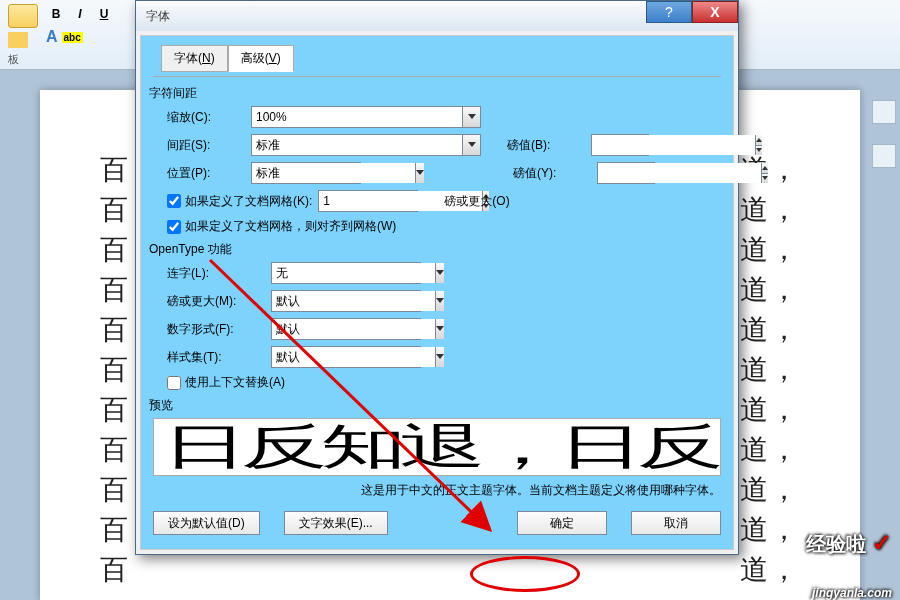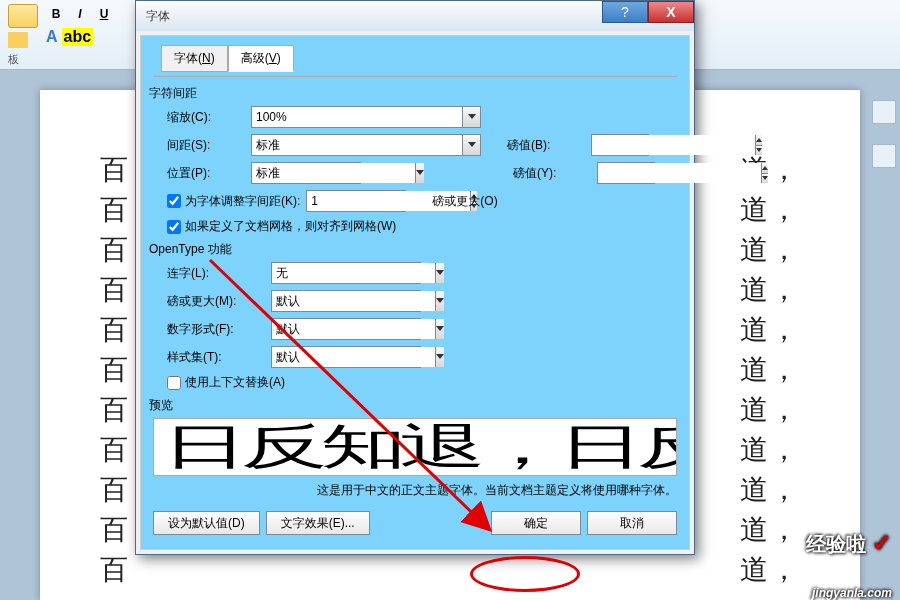--- a/index.html
+++ b/index.html
@@ -8,35 +8,35 @@
     
     .ribbon { background: linear-gradient(#f5f9fc, #e3eef8); height: 70px; border-bottom: 1px solid #a5b8c8; padding: 4px 8px; display: flex; gap: 8px; }
     .ribbon-group { display: flex; flex-direction: column; gap: 4px; }
     .ribbon-row { display: flex; gap: 4px; align-items: center; }
     .ribbon-btn { width: 20px; height: 20px; display: flex; align-items: center; justify-content: center; font-weight: bold; cursor: pointer; }
     .ribbon-btn.italic { font-style: italic; }
     .ribbon-btn.underline { text-decoration: underline; }
     .clipboard-icon { width: 30px; height: 24px; background: linear-gradient(#fde9a0, #f8d060); border: 1px solid #c8a030; border-radius: 3px; }
     .brush-icon { width: 20px; height: 16px; background: #f8d060; }
     .a-icon { font-size: 16px; font-weight: bold; }
-    .hl-icon { font-size: 16px; font-weight: bold; background: #ffff00; padding: 0 2px; }
+    .hl-icon { font-size: 10px; font-weight: bold; background: #ffff00; padding: 0 2px; }
     .panel-label { font-size: 11px; color: #555; }
     
     
     .doc-bg { position: absolute; top: 70px; left: 0; right: 0; bottom: 0; background: #b0c4d8; display: flex; justify-content: center; padding-top: 20px; }
     .page { background: #fff; width: 820px; height: 100%; box-shadow: 0 0 8px rgba(0,0,0,0.3); padding: 60px; }
     .bg-text { font-family: SimSun, serif; font-size: 28px; line-height: 40px; color: #222; letter-spacing: 2px; }
     .bg-line { display: flex; justify-content: space-between; }
     
     
     .side-icons { position: absolute; right: 4px; top: 100px; display: flex; flex-direction: column; gap: 20px; }
     .side-icon { width: 24px; height: 24px; background: #e8f0f8; border: 1px solid #a5b8c8; }
     
     
-    .dialog { position: absolute; top: 0; left: 135px; width: 560px; background: #f0f0f0; border: 1px solid #4a6a8a; box-shadow: 4px 4px 12px rgba(0,0,0,0.5); }
+    .dialog { position: absolute; top: 0; left: 135px; width: 604px; background: #f0f0f0; border: 1px solid #4a6a8a; box-shadow: 4px 4px 12px rgba(0,0,0,0.5); }
     .titlebar { height: 30px; background: linear-gradient(#fbfcfd, #dbe6f0); display: flex; align-items: center; padding-left: 10px; position: relative; }
     .titlebar-text { font-size: 12px; color: #333; }
     .titlebar-btns { position: absolute; right: 0; top: 0; display: flex; }
     .tb-btn { width: 46px; height: 22px; display: flex; align-items: center; justify-content: center; color: #fff; font-size: 14px; }
     .tb-help { background: linear-gradient(#6fa8e0, #3c7fc8); border: 1px solid #2a5a8a; }
     .tb-close { background: linear-gradient(#e88, #c83030); border: 1px solid #8a2020; font-weight: bold; }
     
     .dialog-body { padding: 8px 12px 12px 12px; background: #7dd3fc; border: 1px solid #ccc; margin: 4px; }
     
     .tabs { display: flex; margin-bottom: 6px; margin-left: 8px; }
@@ -66,21 +66,21 @@
     .sp-up::after { content: ""; border: 3px solid transparent; border-bottom: 4px solid #333; margin-bottom: 2px; }
     .sp-down::after { content: ""; border: 3px solid transparent; border-top: 4px solid #333; margin-top: 2px; }
     
     .chk { display: flex; align-items: center; gap: 4px; font-size: 12px; }
     .chk input { width: 14px; height: 14px; }
     
     .preview-box { border: 1px solid #aaa; background: #fff; height: 58px; margin: 4px 0 6px 0; overflow: hidden; display: flex; align-items: center; padding-left: 8px; }
     .preview-text { font-family: SimSun, serif; font-size: 48px; transform: scaleX(1.8); transform-origin: left; letter-spacing: -4px; white-space: nowrap; }
     .preview-desc { font-size: 12px; text-align: right; margin-bottom: 8px; }
     
-    .dialog-footer { display: flex; gap: 6px; padding: 4px 0 2px 0; }
+    .dialog-footer { display: flex; gap: 24px; padding: 4px 0 2px 0; }
     .dlg-btn { height: 24px; padding: 0 14px; border: 1px solid #7a8a9a; background: linear-gradient(#fdfdfd, #e8e8e8); font-size: 12px; cursor: pointer; }
     .spacer { flex: 1; }
     
     
     .arrow-svg { position: absolute; top: 250px; left: 200px; pointer-events: none; z-index: 100; }
     .circle-annot { position: absolute; top: 556px; left: 470px; width: 110px; height: 36px; border: 3px solid #e00000; border-radius: 50%; pointer-events: none; z-index: 100; }
     
     
     .watermark { position: absolute; bottom: 0; right: 8px; color: #fff; font-size: 16px; font-weight: bold; text-shadow: 1px 1px 3px #000, -1px -1px 3px #000; display: flex; flex-direction: column; align-items: flex-end; gap: 28px; }
     .watermark .wm1 { font-size: 20px; }
@@ -224,21 +224,21 @@
           <div class="spinner-btns">
               <div class="sp-btn sp-up"></div>
               <div class="sp-btn sp-down"></div>
             </div>
         </div>
       </div>
 
       <div class="form-row">
         <label class="chk">
           <input type="checkbox" checked="" style="">
-          <span>为字体调整字间距(K):</span>
+          <span>如果定义了文档网格(K):</span>
         </label>
         <div class="spinner" style="width:100px">
           <input class="spinner-input" value="1" style="">
           <div class="spinner-btns">
               <div class="sp-btn sp-up"></div>
               <div class="sp-btn sp-down"></div>
             </div>
         </div>
         <span style="margin-left:20px">磅或更大(O)</span>
       </div>

